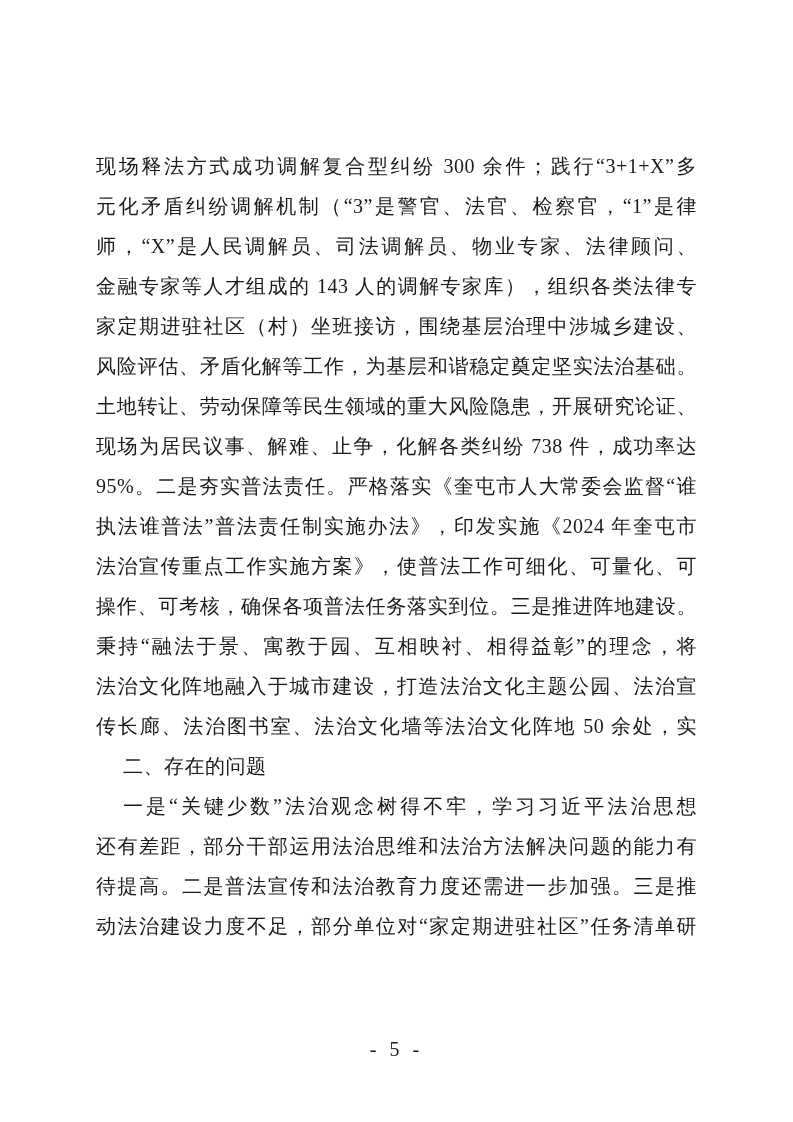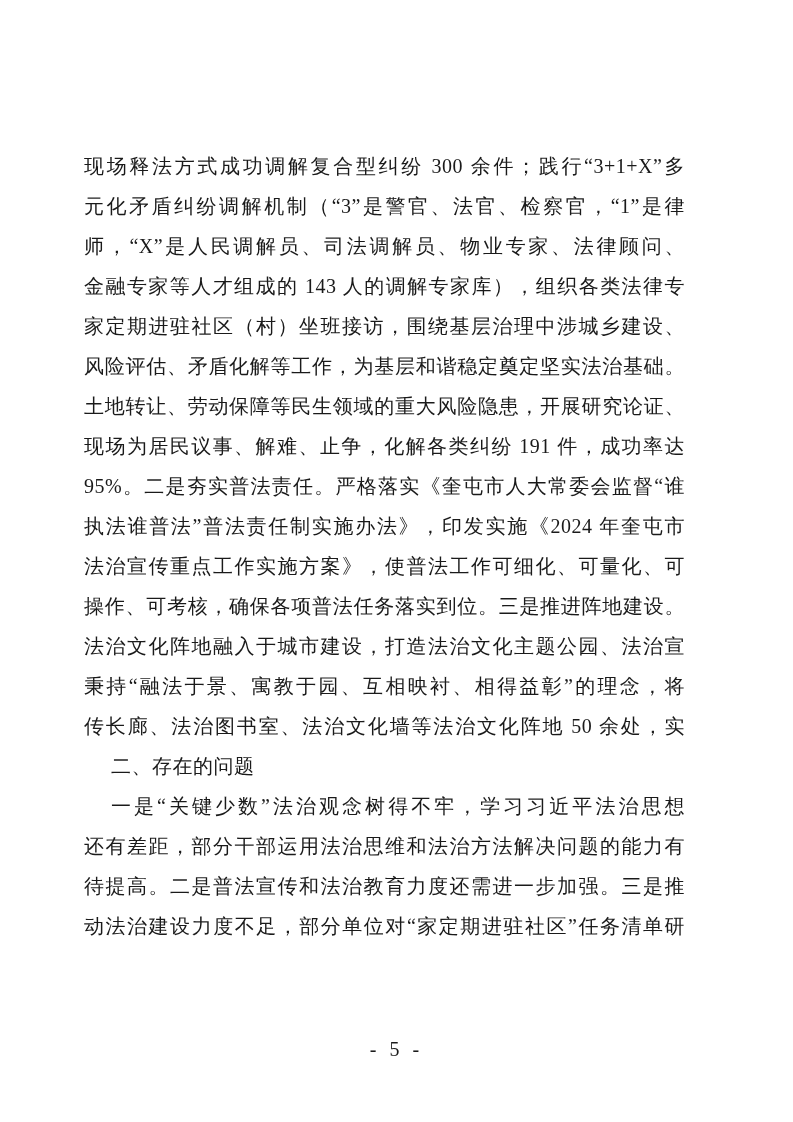--- a/index.html
+++ b/index.html
@@ -13,21 +13,21 @@
   .page {
     position: relative;
     width: 793px;
     height: 1122px;
     background: #ffffff;
     font-family: "Liberation Serif", "DejaVu Serif", serif;
     color: #1a1a1a;
   }
   .text-block {
     position: absolute;
-    left: 84px;
+    left: 96px;
     top: 146px;
     width: 601px;
   }
   .line {
     box-sizing: border-box;
     width: 601px;
     height: 40px;
     line-height: 40px;
     font-size: 20px;
     text-align: justify;
@@ -63,27 +63,27 @@
 
 <div class="page">
   <main class="text-block">
       <div class="line justify"><span>现场释法方式成功调解复合型纠纷 300 余件；践行“3+1+X”多</span></div>
       <div class="line justify"><span>元化矛盾纠纷调解机制（“3”是警官、法官、检察官，“1”是律</span></div>
       <div class="line justify"><span>师，“X”是人民调解员、司法调解员、物业专家、法律顾问、</span></div>
       <div class="line justify"><span>金融专家等人才组成的 143 人的调解专家库），组织各类法律专</span></div>
       <div class="line justify"><span>家定期进驻社区（村）坐班接访，围绕基层治理中涉城乡建设、</span></div>
       <div class="line justify"><span>风险评估、矛盾化解等工作，为基层和谐稳定奠定坚实法治基础。</span></div>
       <div class="line justify"><span>土地转让、劳动保障等民生领域的重大风险隐患，开展研究论证、</span></div>
-      <div class="line justify"><span>现场为居民议事、解难、止争，化解各类纠纷 191 件，成功率达</span></div>
+      <div class="line justify"><span>现场为居民议事、解难、止争，化解各类纠纷 738 件，成功率达</span></div>
       <div class="line justify"><span>95%。</span><span class="bold">二是夯实普法责任。</span><span>严格落实《奎屯市人大常委会监督“谁</span></div>
       <div class="line justify"><span>执法谁普法”普法责任制实施办法》，印发实施《2024 年奎屯市</span></div>
       <div class="line justify"><span>法治宣传重点工作实施方案》，使普法工作可细化、可量化、可</span></div>
       <div class="line justify"><span>操作、可考核，确保各项普法任务落实到位。</span><span class="bold">三是推进阵地建设。</span></div>
+      <div class="line justify"><span>秉持“融法于景、寓教于园、互相映衬、相得益彰”的理念，将</span></div>
       <div class="line justify"><span>法治文化阵地融入于城市建设，打造法治文化主题公园、法治宣</span></div>
-      <div class="line justify"><span>秉持“融法于景、寓教于园、互相映衬、相得益彰”的理念，将</span></div>
       <div class="line justify"><span>传长廊、法治图书室、法治文化墙等法治文化阵地 50 余处，实</span></div>
       <div class="line indent"><span>二、存在的问题</span></div>
       <div class="line justify indent"><span class="bold">一是</span><span>“关键少数”法治观念树得不牢，学习习近平法治思想</span></div>
       <div class="line justify"><span>还有差距，部分干部运用法治思维和法治方法解决问题的能力有</span></div>
       <div class="line justify"><span>待提高。</span><span class="bold">二是</span><span>普法宣传和法治教育力度还需进一步加强。</span><span class="bold">三是</span><span>推</span></div>
       <div class="line justify"><span>动法治建设力度不足，部分单位对“家定期进驻社区”任务清单研</span></div>
     </main>
   <footer class="page-footer">
     <span class="page-number">- 5 -</span>
   </footer>

